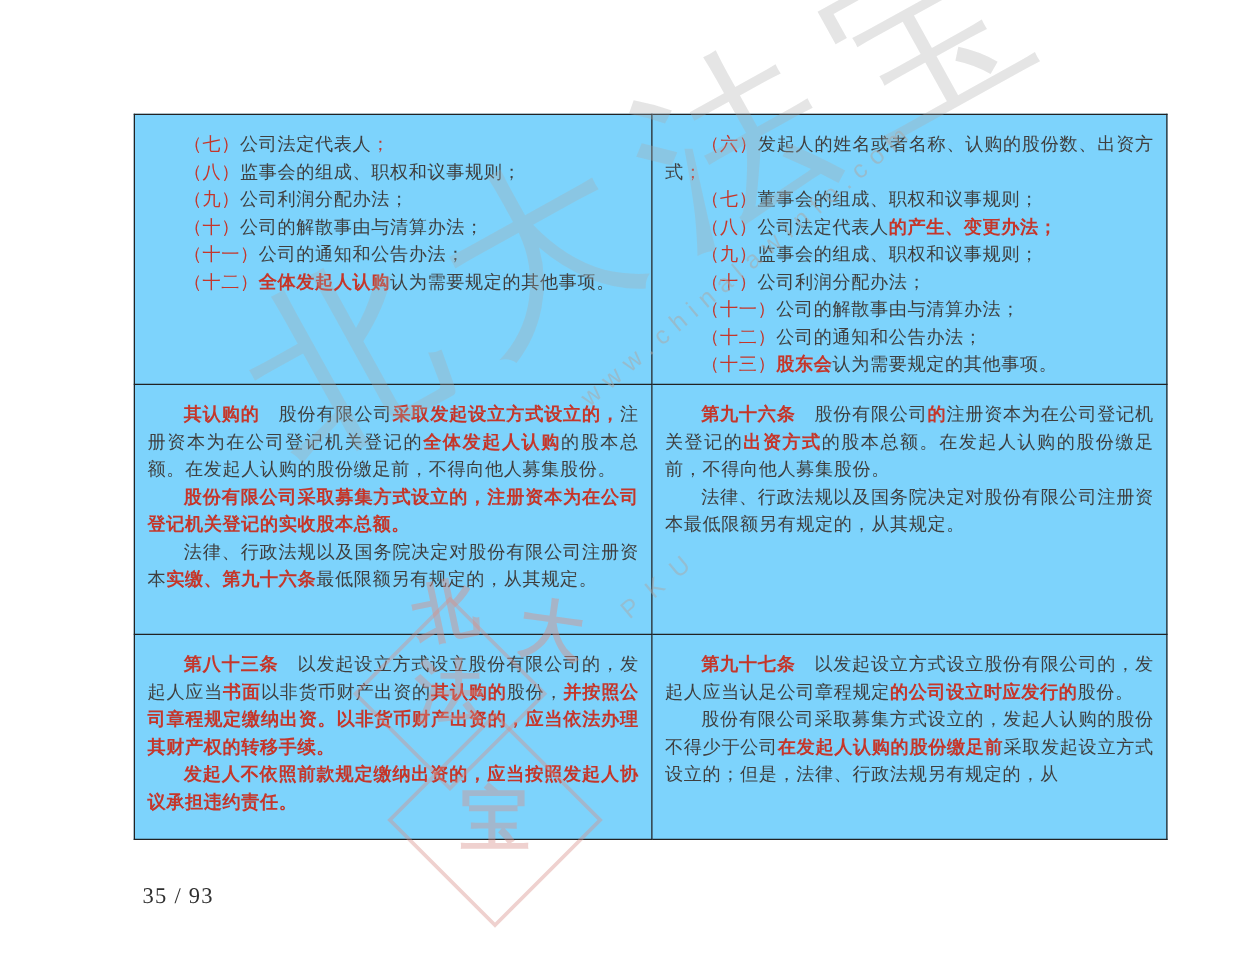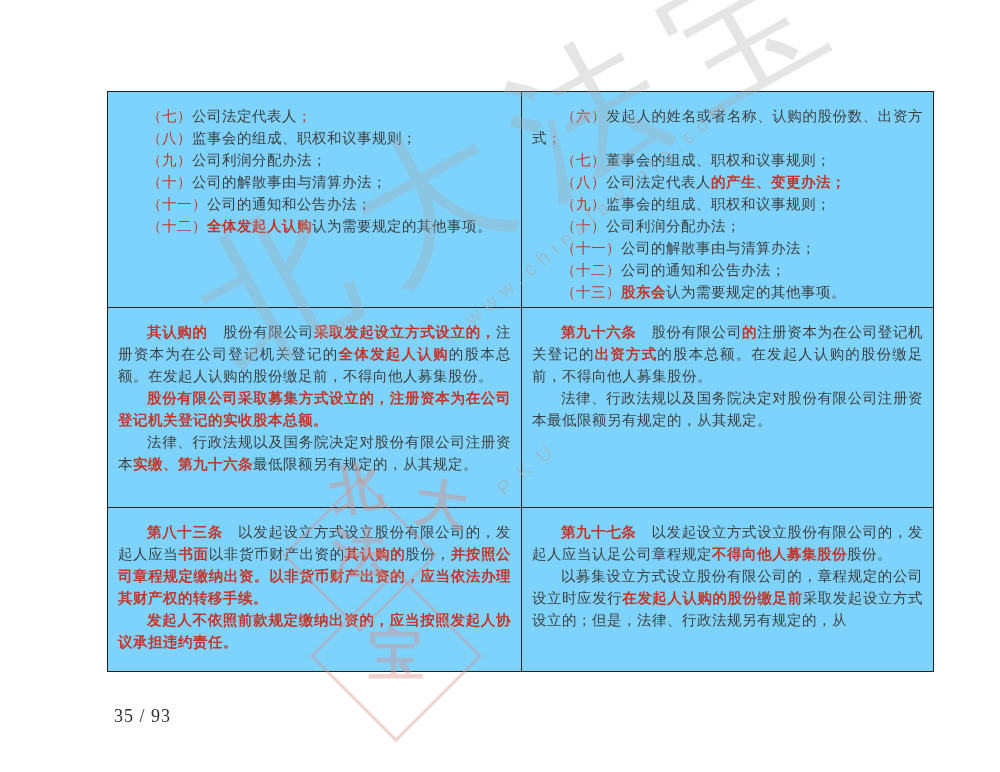--- a/index.html
+++ b/index.html
@@ -143,22 +143,22 @@
       </tr>
       <tr class="row-3">
         <td class="col-left">
           <div class="cell-text">
               <p class="para"><span class="rb">第八十三条</span><span class="k">　以发起设立方式设立股份有限公司的，发起人应当</span><span class="rb">书面</span><span class="k">以非货币财产出资的</span><span class="rb">其认购的</span><span class="k">股份，</span><span class="rb">并按照公司章程规定缴纳出资。以非货币财产出资的，应当依法办理其财产权的转移手续。</span></p>
               <p class="para"><span class="rb">发起人不依照前款规定缴纳出资的，应当按照发起人协议承担违约责任。</span></p>
             </div>
         </td>
         <td class="col-right">
           <div class="cell-text">
-              <p class="para"><span class="rb">第九十七条</span><span class="k">　以发起设立方式设立股份有限公司的，发起人应当认足公司章程规定</span><span class="rb">不得向他人募集股份</span><span class="k">股份。</span></p>
-              <p class="para"><span class="k">以募集设立方式设立股份有限公司的，章程规定的公司设立时应发行</span><span class="rb">在发起人认购的股份缴足前</span><span class="k">采取发起设立方式设立的；但是，法律、行政法规另有规定的，从</span></p>
+              <p class="para"><span class="rb">第九十七条</span><span class="k">　以发起设立方式设立股份有限公司的，发起人应当认足公司章程规定</span><span class="rb">的公司设立时应发行的</span><span class="k">股份。</span></p>
+              <p class="para"><span class="k">股份有限公司采取募集方式设立的，发起人认购的股份不得少于公司</span><span class="rb">在发起人认购的股份缴足前</span><span class="k">采取发起设立方式设立的；但是，法律、行政法规另有规定的，从</span></p>
             </div>
         </td>
       </tr>
     </tbody>
   </table>
 
   <div class="wm wm-brand">北大法宝</div>
   <div class="wm wm-url">www.chinalawinfo.com</div>
   <div class="wm wm-latin">PKU</div>
   <div class="wm wm-seal-char c1">北</div>

